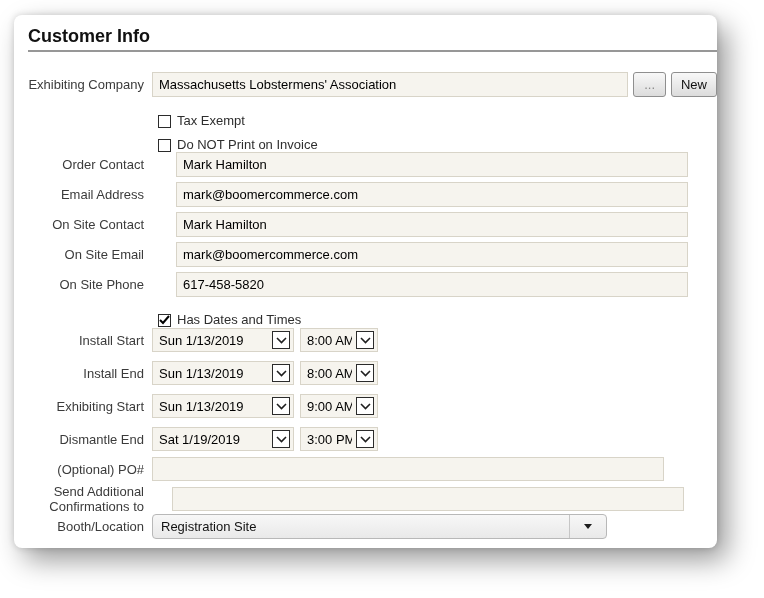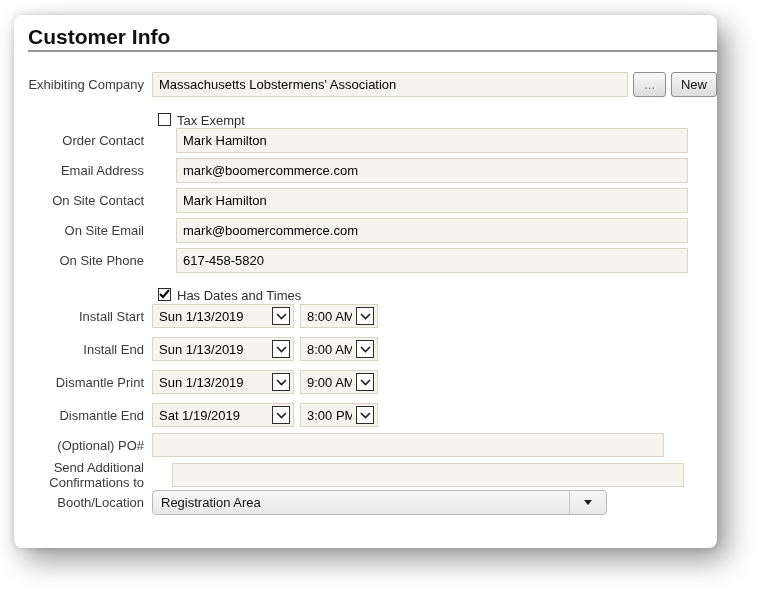--- a/index.html
+++ b/index.html
@@ -10,21 +10,21 @@
     font-size:13px; color:#222;
   }
   .card {
     position:absolute; left:14px; top:15px;
     width:703px; height:533px;
     background:#ffffff; border-radius:8px;
     box-shadow: 0 0 7px rgba(0,0,0,0.16), 10px 12px 28px rgba(0,0,0,0.40);
     padding-top:12px;
   }
   h2.title {
-    margin:0 0 0 14px; font-size:21px; line-height:19px;
+    margin:0 0 0 14px; font-size:18px; line-height:19px;
     font-weight:bold; color:#111;
   }
   .rule {
     margin:4px 0 0 14px; height:2px; background:#979797; border:none;
   }
   .form { margin-top:20px; }
   .row { display:flex; align-items:center; }
   .label {
     width:130px; margin-right:8px; text-align:right;
     color:#3b3b3b; line-height:15px; flex:none;
@@ -37,21 +37,21 @@
   .row-company { height:25px; }
   .btn {
     height:25px; margin-left:5px; padding:4px 9px;
     background:linear-gradient(#f8f8f8,#dcdcdc);
     border:1px solid #8f8f8f; border-radius:3px;
     font-family:inherit; font-size:13px; cursor:pointer;
   }
   .btn-browse { color:#8a8a8a; width:35px; padding:0; }
   .btn-new { color:#111; }
   .row-check { height:16px; margin-top:8px; }
-  .row-check .indent { margin-left:6px; display:flex; align-items:flex-start;margin-top:12px; }
+  .row-check .indent { margin-left:6px; display:flex; align-items:flex-end;margin-top:12px; }
   .checkbox {
     width:13px; height:13px; border:1px solid #2b2b2b; background:#fff;
     display:inline-flex; align-items:center; justify-content:center;
     margin-right:6px; flex:none;
   }
   .check-label { color:#2e2e2e; }
   .row-text { height:25px; margin-top:5px;gap:24px; }
   .row-text.first { margin-top:6px; }
   .row-check.first-cb { margin-top:9px; }
   .row-dt { height:24px; margin-top:9px; }
@@ -109,20 +109,27 @@
     </div>
 
     <div class="row row-check first-cb">
       <span class="label"></span>
       <span class="indent">
         <span class="checkbox"></span>
         <span class="check-label">Tax Exempt</span>
       </span>
     </div>
 
+    <div class="row row-check">
+      <span class="label"></span>
+      <span class="indent">
+        <span class="checkbox"></span>
+        <span class="check-label">Do NOT Print on Invoice</span>
+      </span>
+    </div>
 
     <div class="row row-text first">
       <span class="label">Order Contact</span>
       <input class="txt" type="text" value="Mark Hamilton" style="">
     </div>
     <div class="row row-text">
       <span class="label">Email Address</span>
       <input class="txt" type="text" value="mark@boomercommerce.com" style="">
     </div>
     <div class="row row-text">
@@ -184,21 +191,21 @@
         <span class="val">8:00 AM</span>
         <span class="arrowbox">
             <svg width="11" height="7" viewBox="0 0 11 7">
               <polyline points="1,1 5.5,5.5 10,1" fill="none" stroke="#1f1f1f" stroke-width="1.6"></polyline>
             </svg>
           </span>
       </div>
     </div>
 
     <div class="row row-dt">
-      <span class="label">Dismantle Print</span>
+      <span class="label">Exhibiting Start</span>
       <div class="select date-select">
         <span class="val">Sun 1/13/2019</span>
         <span class="arrowbox">
             <svg width="11" height="7" viewBox="0 0 11 7">
               <polyline points="1,1 5.5,5.5 10,1" fill="none" stroke="#1f1f1f" stroke-width="1.6"></polyline>
             </svg>
           </span>
       </div>
       <div class="select time-select">
         <span class="val">9:00 AM</span>
@@ -236,21 +243,21 @@
     </div>
 
     <div class="row row-conf">
       <span class="label">Send Additional Confirmations to</span>
       <input class="txt" type="text" value="" style="">
     </div>
 
     <div class="row row-booth">
       <span class="label">Booth/Location</span>
       <div class="selectmenu">
-        <span class="sm-text">Registration Area</span>
+        <span class="sm-text">Registration Site</span>
         <span class="sm-arrow">
             <span class="tri-down"></span>
           </span>
       </div>
     </div>
 
   </div>
 </div>
 
 </body></html>

